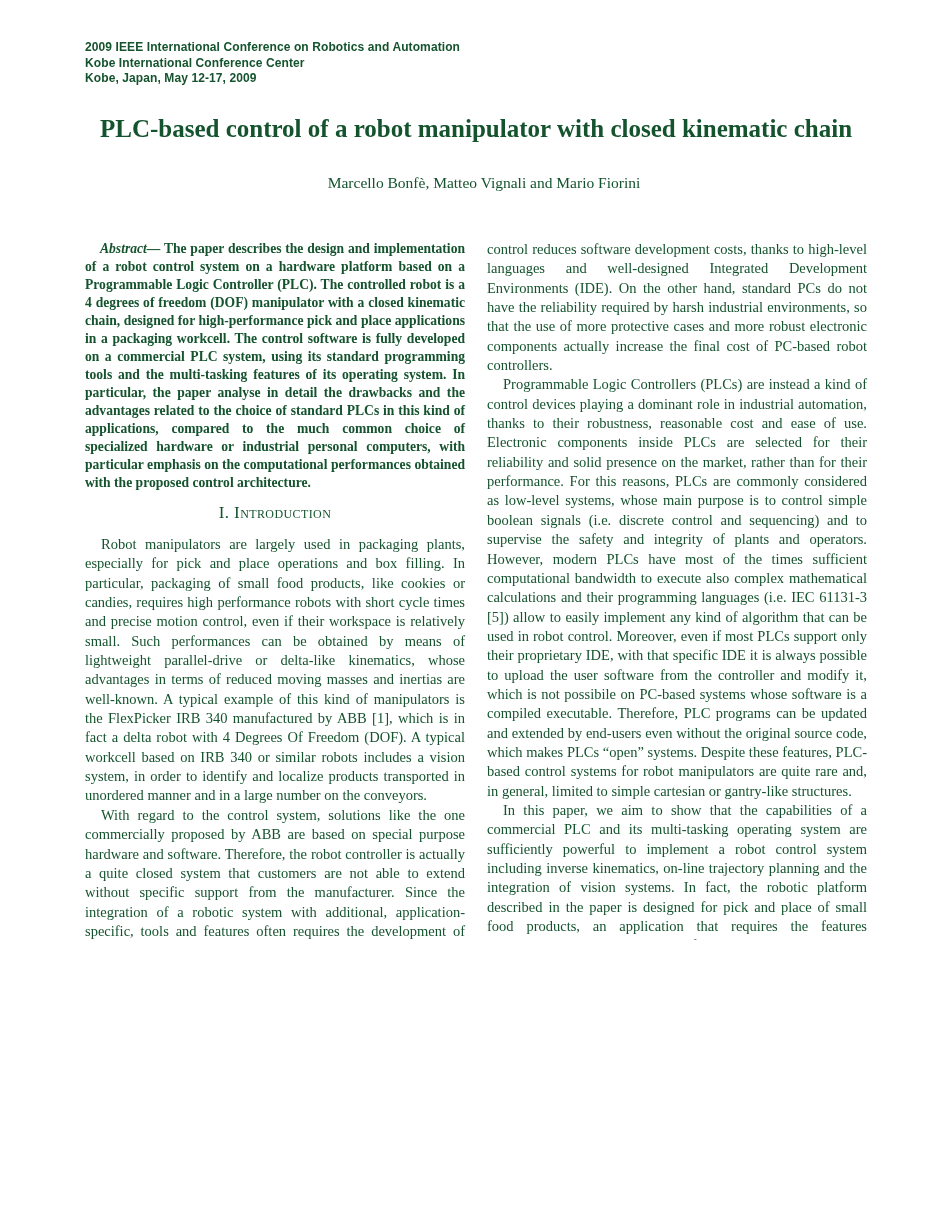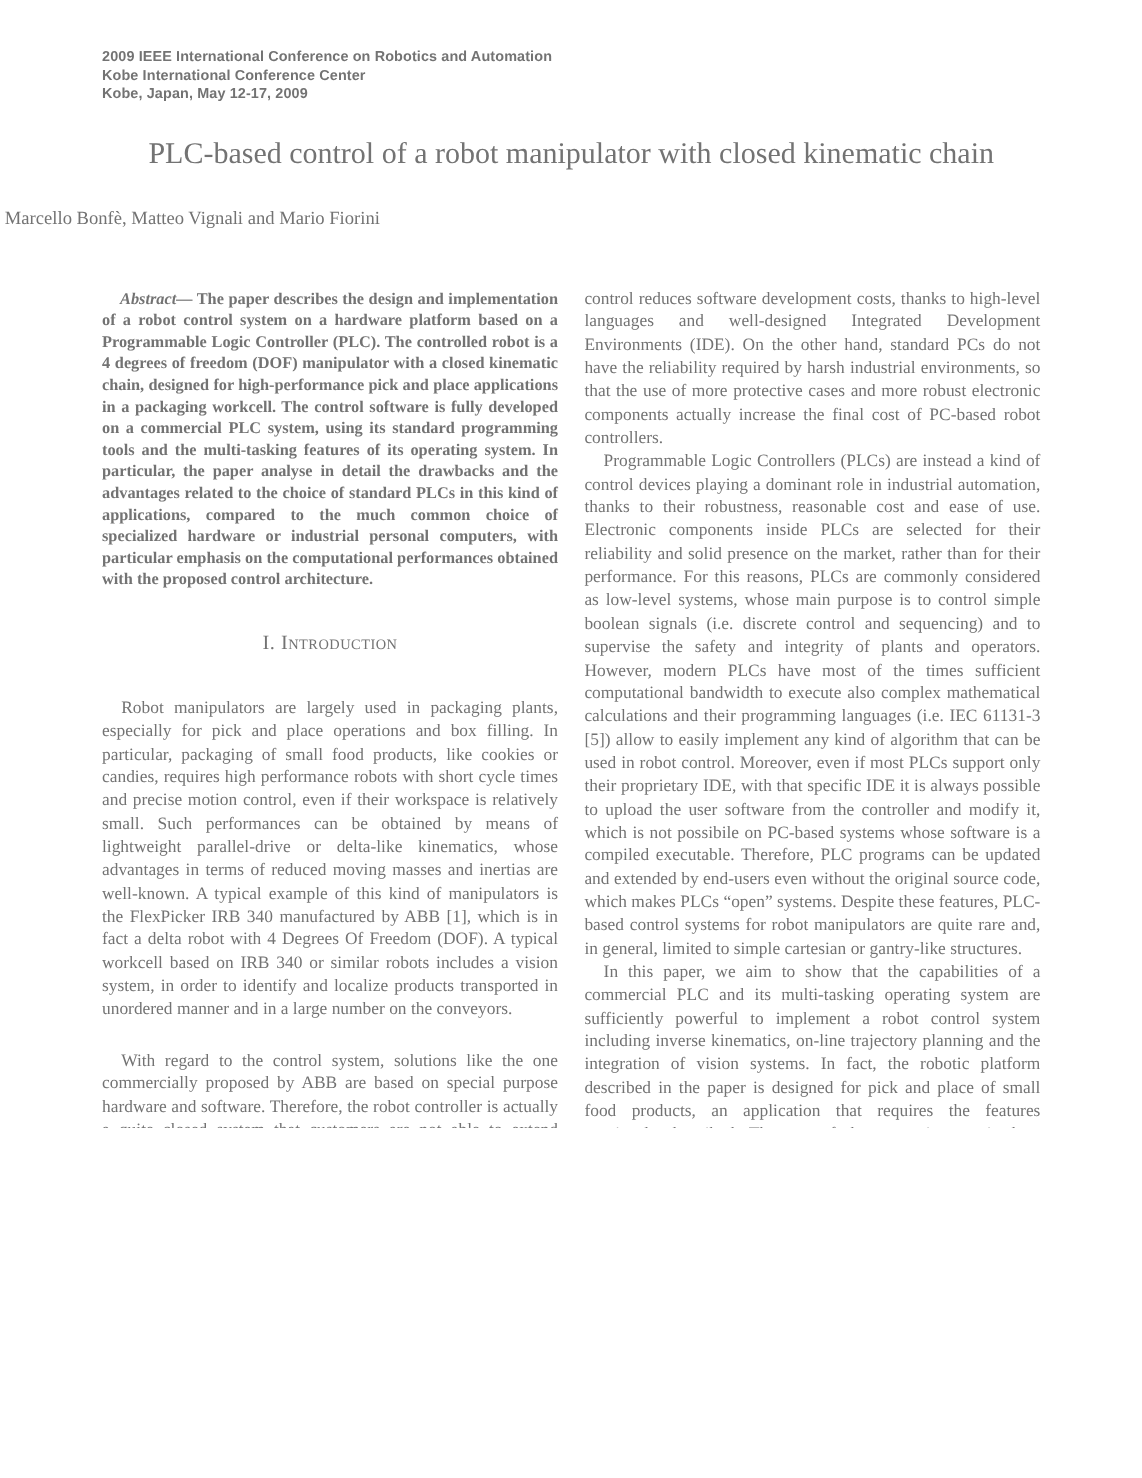--- a/index.html
+++ b/index.html
@@ -1,21 +1,21 @@
 <!DOCTYPE html>
 <html lang="en"><head>
 <meta charset="utf-8">
 <style>
   html, body { margin: 0; padding: 0; background: #ffffff; }
   .page {
     position: relative;
     width: 952px;
     height: 940px;
     background: #ffffff;
-    color: #737373;
+    color: #14532d;
     font-family: "Liberation Serif", serif;
     overflow: hidden;
   }
   .header-block {
     position: absolute;
     left: 85px;
     top: 40px;
     font-family: "Liberation Sans", sans-serif;
     font-weight: bold;
     font-size: 12px;
@@ -23,43 +23,43 @@
     letter-spacing: 0.1px;
   }
   .title {
     position: absolute;
     left: 40px;
     right: 40px;
     top: 114px;
     margin: 0;
     text-align: center;
     font-family: "Liberation Serif", serif;
-    font-weight: normal;
+    font-weight: bold;
     font-size: 25px;
     line-height: 30px;
   }
   .authors {
     position: absolute;
-    left: 4px;
+    left: 16px;
     right: 0;
     top: 174px;
-    text-align: left;
+    text-align: center;
     font-size: 15.5px;
   }
   .columns {
     position: absolute;
     left: 85px;
     top: 240px;
     width: 783px;
     height: 933px;
     display: flex;
     gap: 22px;
   }
   .col { width: 380px; }
-  .col-left { display: flex; flex-direction: column; gap: 23px; }
+  .col-left { display: flex; flex-direction: column; }
   .abstract {
     margin: 0;
     font-weight: bold;
     font-size: 13.6px;
     line-height: 18px;
     text-align: justify;
     text-indent: 15px;
   }
   .abstract-label { font-style: italic; }
   .section-heading {

